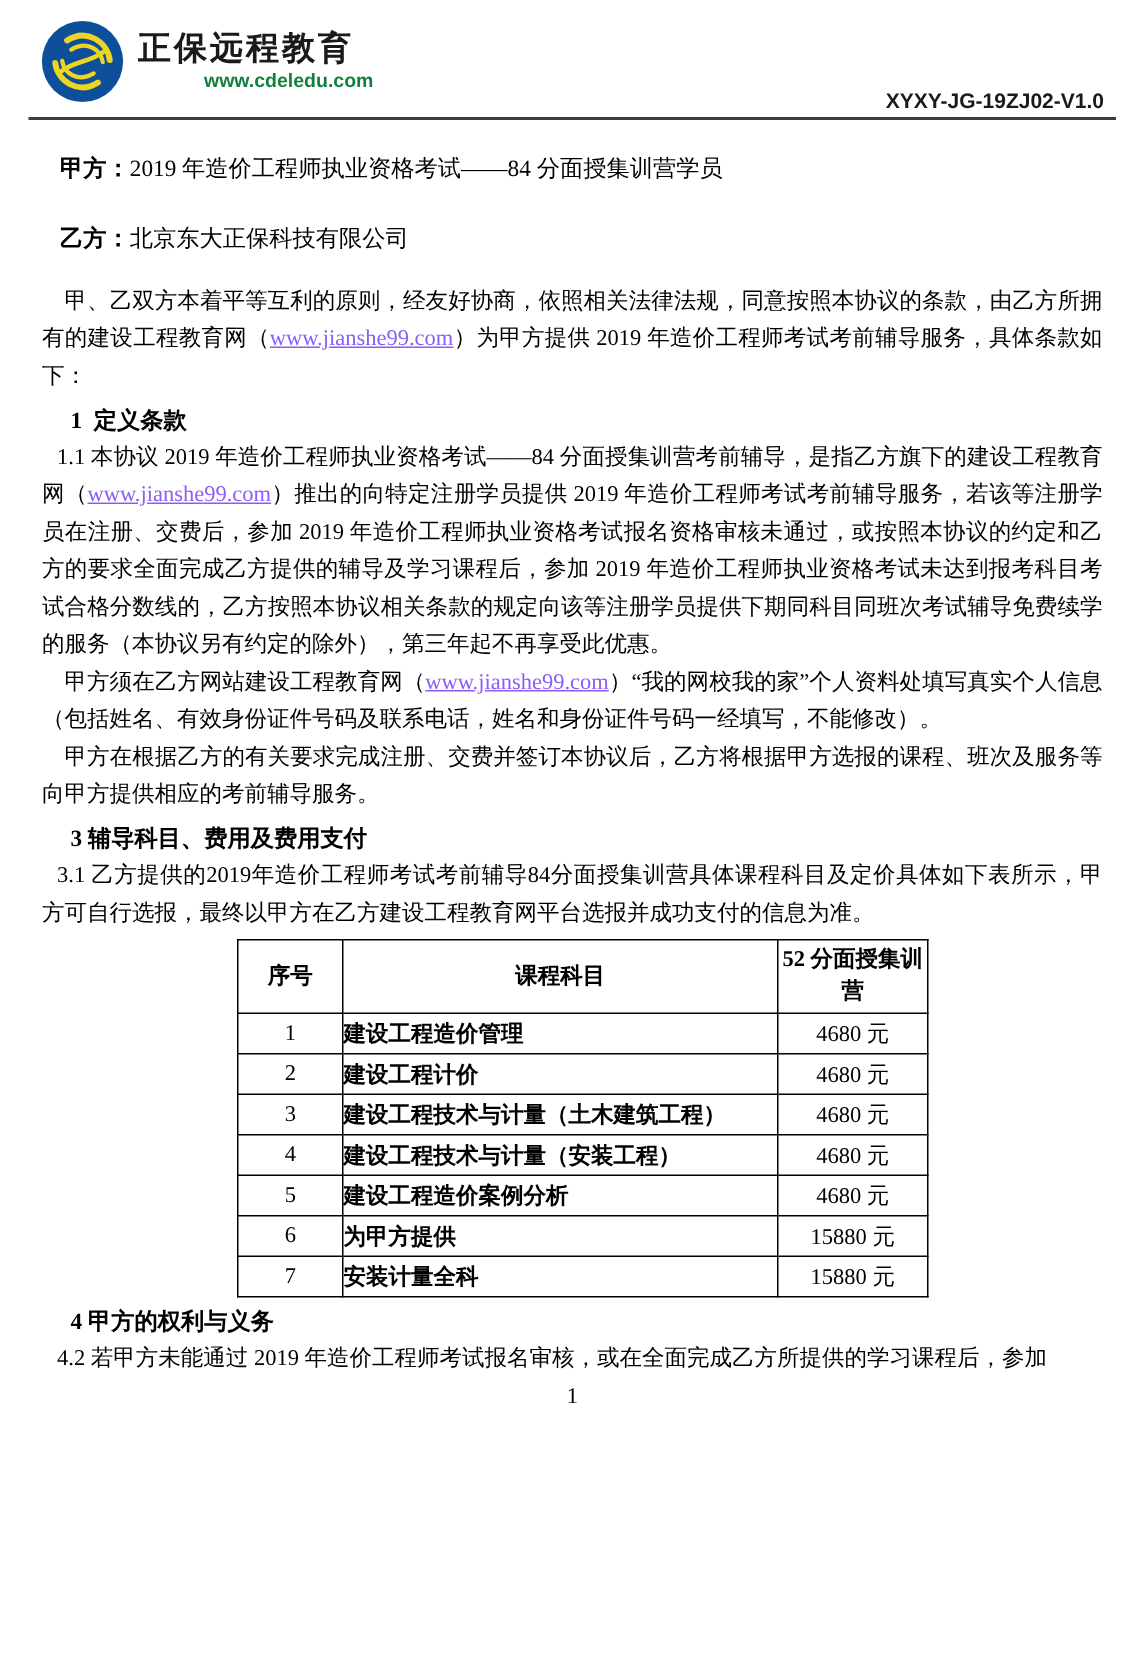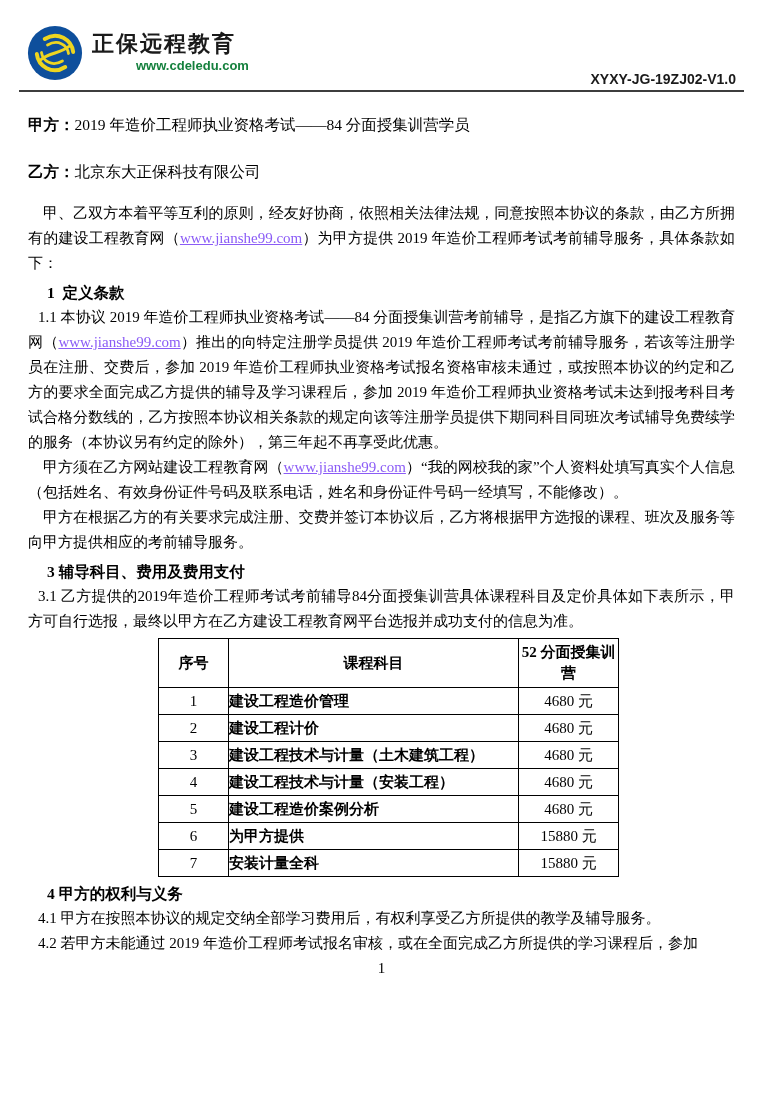--- a/index.html
+++ b/index.html
@@ -2,21 +2,21 @@
 <html lang="zh"><head>
 <meta charset="utf-8">
 <style>
   html,body{margin:0;padding:0;background:#ffffff;}
   .page{
     position:relative;
     width:763px;height:1049px;
     margin:0 auto;
     background:#ffffff;
     box-sizing:border-box;
-    padding:12px 28px;
+    padding:0 28px;
     overflow:hidden;
     font-family:"Liberation Serif","DejaVu Serif",serif;
     color:#000;
   }
   
   .header{
     display:flex;justify-content:space-between;align-items:flex-start;
     margin:0 -9px;
     padding:13px 8px 0 8px;
     height:65px;
@@ -29,21 +29,21 @@
   .brand-site{font-size:13px;font-weight:bold;line-height:18px;color:#15803d;margin-left:44px;}
   .doc-code{align-self:flex-end;font-size:14px;font-weight:bold;color:#1a1a1a;padding-bottom:3px;}
   
   .title{
     margin:10px 0 0 0;
     text-align:center;
     font-size:20px;font-weight:bold;
     line-height:30px;
   }
   
-  .party{margin:0;margin-top:20px;font-size:15.5px;line-height:25px;}
+  .party{margin:12px;margin-top:20px;font-size:15.5px;line-height:25px;}
   .party.second{margin-top:22px;}
   .party .lbl{font-weight:bold;}
   p.para{margin:0;font-size:15px;line-height:25px;text-align:justify;}
   p.preamble{margin-top:17px;text-indent:15px;}
   p.ind1{text-indent:15px;}
   p.indnum{text-indent:10px;}
   h2.sec{
     margin:4px 0 0 0;
     font-size:15.5px;font-weight:bold;
     line-height:25px;
@@ -169,18 +169,17 @@
 
     <tr>
       <td class="no">7</td>
       <td class="subject">安装计量全科</td>
       <td class="price">15880 元</td>
     </tr>
   </tbody>
   </table>
 
   <h2 class="sec">4 甲方的权利与义务</h2>
-  <p class="para indnum">4.1 甲方在按照本协议的规定交纳全部学习费用后，有权利享受乙方所提供的教学及辅导服务。</p>
   <p class="para indnum">4.2 若甲方未能通过 2019 年造价工程师考试报名审核，或在全面完成乙方所提供的学习课程后，参加</p>
 
   <div class="page-number">1</div>
 
 </div>
 
 </body></html>

